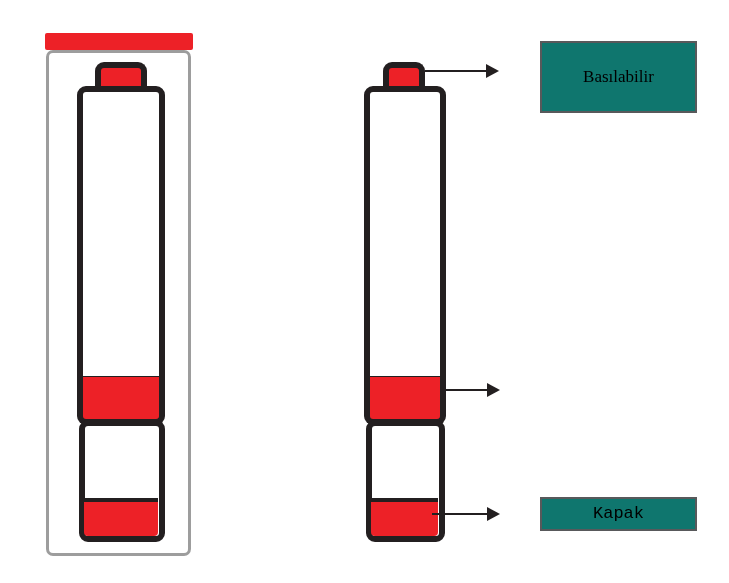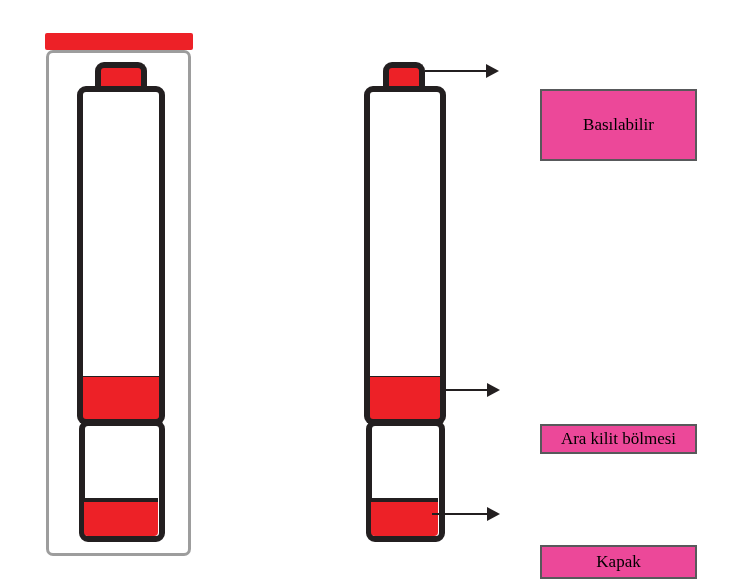--- a/index.html
+++ b/index.html
@@ -62,30 +62,29 @@
     background: #ed2127;
     border-radius: 0 0 4px 4px;
   }
   .dev-cap-divider {
     background: #231f20;
   }
 
   
   .callout-box {
     border: 2px solid #58595b;
-    background: #ec4899;
+    background: #0f766e;
     display: flex;
     align-items: center;
     justify-content: center;
     text-align: center;
     color: #000000;
     font-size: 17px;
     line-height: 1.32;
     padding: 2px 6px;
-    margin-top: 48px;
   }
 
   
   .leader-line {
     background: #231f20;
     height: 2px;
   }
   .arrow-head {
     width: 0;
     height: 0;
@@ -128,23 +127,20 @@
   <div class="abs leader-line" style="left:425px; top:70px; width:62px;"></div>
   <div class="abs arrow-head" style="left:486px; top:64px;"></div>
   <div class="abs callout-box" style="left:540px; top:41px; width:157px; height:72px;">
     <div>
       <div>Basılabilir</div>
     </div>
   </div>
 
   <div class="abs leader-line" style="left:446px; top:389px; width:42px;"></div>
   <div class="abs arrow-head" style="left:487px; top:383px;"></div>
-  <div class="abs callout-box" style="left:540px; top:376px; width:157px; height:30px;">
-    <div>Ara kilit bölmesi</div>
-  </div>
 
   <div class="abs leader-line" style="left:432px; top:513px; width:56px;"></div>
   <div class="abs arrow-head" style="left:487px; top:507px;"></div>
-  <div class="abs callout-box" style="left:540px; top:497px; width:157px; height:34px;">
+  <div class="abs callout-box" style="left:540px; top:497px; width:157px; height:34px;font-family:Liberation Mono, monospace;">
     <div>Kapak</div>
   </div>
 
 </div>
 
 </body></html>

